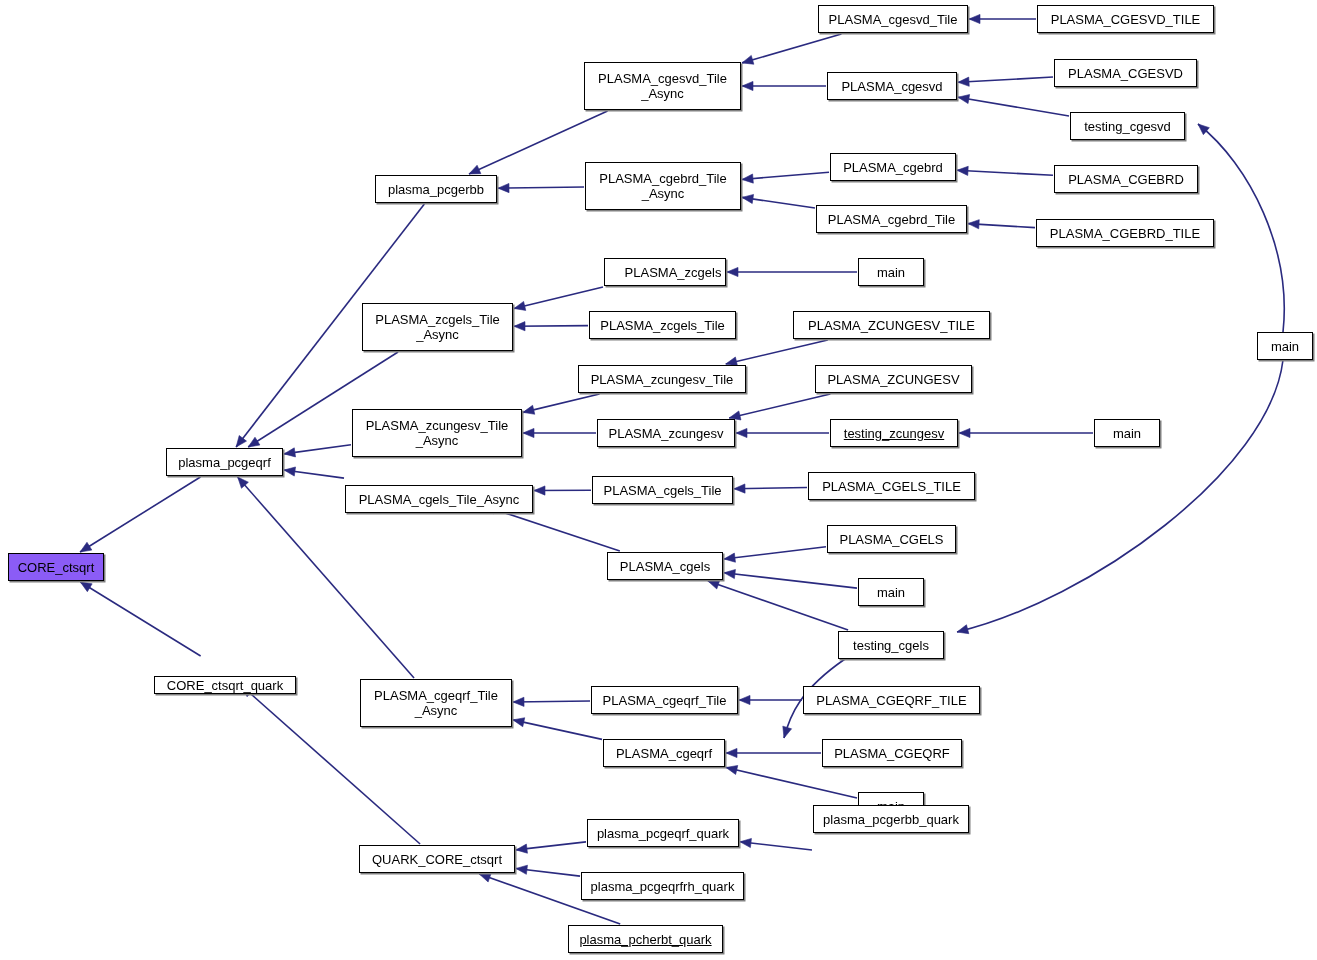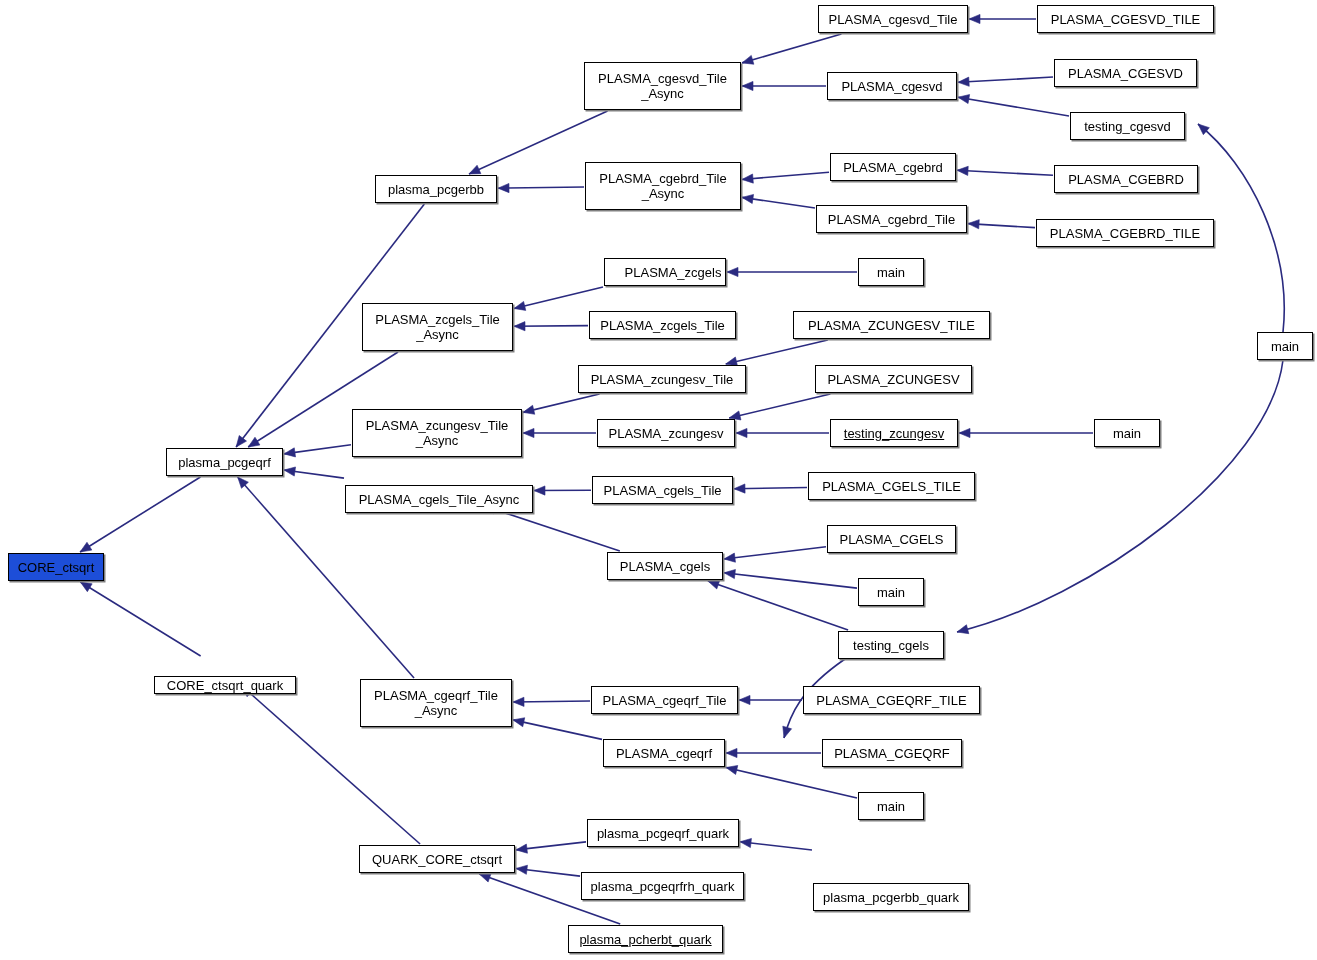--- a/index.html
+++ b/index.html
@@ -35,21 +35,21 @@
     justify-content: center;
     text-align: center;
     color: #000000;
     font-size: 13px;
     line-height: 15px;
     letter-spacing: 0px;
     white-space: pre-line;
     cursor: default;
   }
   .node.highlight {
-    background: #1d4ed8;
+    background: #8b5cf6;
   }
   .node .label {
     display: block;
     padding: 0 4px;
     white-space: pre-line;
   }
 </style>
 </head>
 <body>
 
@@ -190,16 +190,16 @@
       <div class="node" style="left: 793px; top: 311px; width: 197px; height: 28px;"><span class="label">PLASMA_ZCUNGESV_TILE</span></div>
       <div class="node" style="left: 815px; top: 365px; width: 157px; height: 28px;"><span class="label">PLASMA_ZCUNGESV</span></div>
       <div class="node" style="left: 830px; top: 419px; width: 128px; height: 28px; text-decoration: underline;"><span class="label">testing_zcungesv</span></div>
       <div class="node" style="left: 1094px; top: 419px; width: 66px; height: 28px;"><span class="label">main</span></div>
       <div class="node" style="left: 808px; top: 472px; width: 167px; height: 28px;"><span class="label">PLASMA_CGELS_TILE</span></div>
       <div class="node" style="left: 827px; top: 525px; width: 129px; height: 28px;"><span class="label">PLASMA_CGELS</span></div>
       <div class="node" style="left: 858px; top: 578px; width: 66px; height: 28px;"><span class="label">main</span></div>
       <div class="node" style="left: 803px; top: 686px; width: 177px; height: 28px;"><span class="label">PLASMA_CGEQRF_TILE</span></div>
       <div class="node" style="left: 822px; top: 739px; width: 140px; height: 28px;"><span class="label">PLASMA_CGEQRF</span></div>
       <div class="node" style="left: 858px; top: 792px; width: 66px; height: 28px;"><span class="label">main</span></div>
-      <div class="node" style="left: 813px; top: 883px; width: 156px; height: 28px;"><span class="label">plasma_pcgerbb_quark</span></div>
+      <div class="node" style="left: 813px; top: 805px; width: 156px; height: 28px;"><span class="label">plasma_pcgerbb_quark</span></div>
       <div class="node" style="left: 1257px; top: 332px; width: 56px; height: 28px;"><span class="label">main</span></div>
     </div>
 </div>
 
 </body></html>

